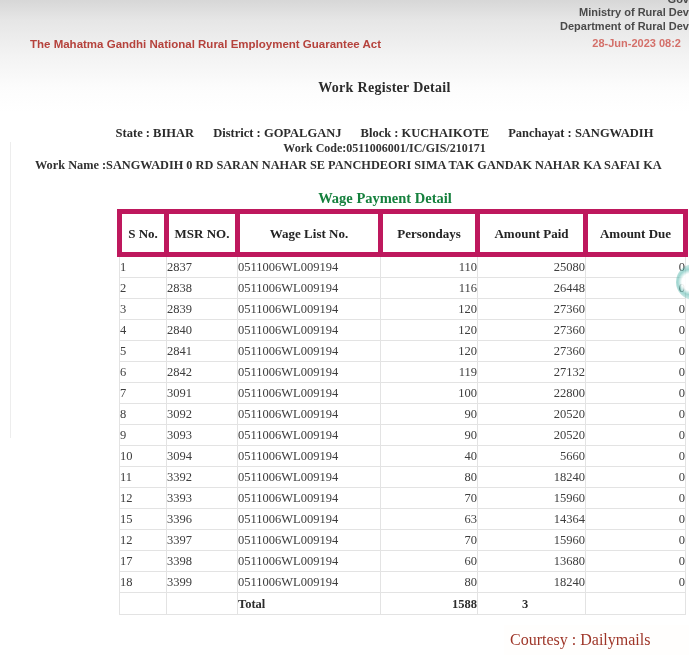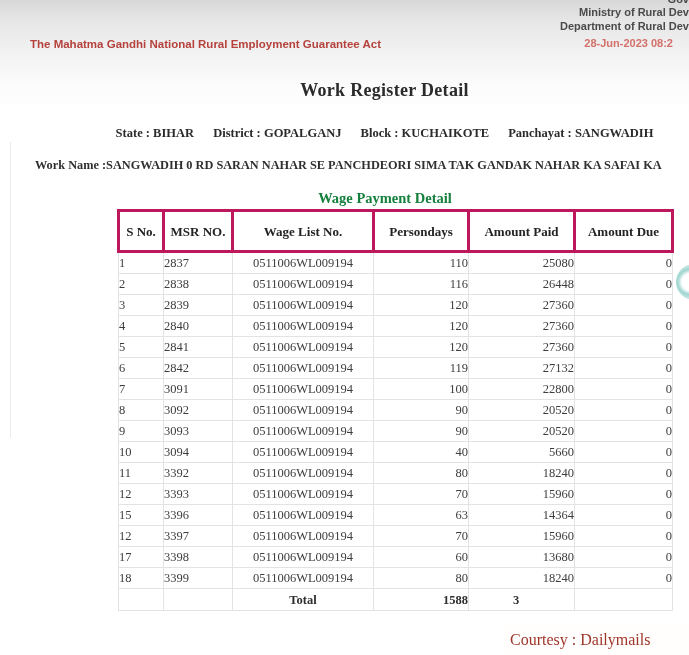--- a/index.html
+++ b/index.html
@@ -8,45 +8,45 @@
   .scan-top{position:absolute;top:0;left:0;right:0;height:112px;
     background:linear-gradient(180deg,#d7d7d7 0%,#e6e6e6 18%,#f3f3f3 50%,#fcfcfc 78%,#ffffff 100%);}
   .scan-edge{position:absolute;left:10px;top:142px;width:1px;height:296px;background:rgba(0,0,0,0.07);}
 
   
   .hdr-right{position:absolute;top:0;right:0;text-align:right;width:320px;
     font-family:"Liberation Sans",sans-serif;font-weight:bold;color:#4a4a4a;font-size:11px;line-height:13px;}
   .hdr-gov{position:absolute;top:-7px;right:0;}
   .hdr-ministry{position:absolute;top:6px;right:0;}
   .hdr-dept{position:absolute;top:20px;right:0;}
-  .hdr-date{position:absolute;top:37px;right:16px;color:#d4706a;font-weight:bold;font-size:11px;}
+  .hdr-date{position:absolute;top:37px;right:8px;color:#d4706a;font-weight:bold;font-size:11px;}
   .act-title{position:absolute;left:30px;top:37px;width:352px;
     font-family:"Liberation Sans",sans-serif;font-weight:bold;font-size:11.5px;line-height:14.5px;color:#b5423c;}
 
   
   .doc-center{position:absolute;left:80px;right:0;text-align:center;color:#2b2b2b;}
-  .doc-title{top:80px;font-size:18px;font-weight:bold;letter-spacing:.3px;}
+  .doc-title{top:80px;font-size:14px;font-weight:bold;letter-spacing:.3px;}
   .loc-line{top:126px;font-size:12.5px;font-weight:bold;}
   .loc-pair{margin:0 8px;white-space:nowrap;}
   .work-code{top:141px;font-size:12px;font-weight:600;color:#333;}
   .work-name{position:absolute;left:35px;top:158px;width:720px;font-size:12.3px;font-weight:600;
     color:#303030;white-space:nowrap;}
 
   
   .wage-title{position:absolute;left:117px;width:536px;top:190px;text-align:center;
     font-size:14.5px;font-weight:bold;color:#15803d;}
   table.wage{position:absolute;left:117px;top:209px;width:536px;border-collapse:collapse;
     table-layout:fixed;font-size:12.5px;color:#3d3d3d;}
-  table.wage th{border:3px solid #be185d;font-size:13px;font-weight:bold;color:#242424;
+  table.wage th{border:5px solid #be185d;font-size:13px;font-weight:bold;color:#242424;
     text-align:center;vertical-align:middle;height:38px;line-height:15px;padding:0;background:rgba(255,255,255,.6);}
   table.wage td{border:1px solid #e3e3e3;height:20px;padding:0;line-height:20px;overflow:hidden;white-space:nowrap;}
   .c0{width:42px;} .c1{width:66px;} .c2{width:138px;} .c3{width:92px;} .c4{width:103px;} .c5{width:95px;}
   td.c0{text-align:left;padding-left:6px;}
   td.c1{text-align:left;padding-left:12px;}
-  td.c2{text-align:center;padding-left:14px;}
+  td.c2{text-align:left;padding-left:14px;}
   td.c3{text-align:right;padding-right:5px;}
   td.c4{text-align:right;padding-right:26px;}
   td.c5{text-align:right;padding-right:5px;}
   tr.total-row td{font-weight:bold;color:#2d2d2d;height:21px;}
   tr.total-row td.c2{font-weight:bold;}
   tr.total-row td.c4{text-align:left;padding-left:44px;font-weight:bold;}
 
   
   .watermark{position:absolute;left:504px;top:625px;width:185px;height:30px;background:#fffefd;
     display:flex;align-items:center;justify-content:flex-start;padding-left:6px;box-sizing:border-box;
@@ -74,20 +74,21 @@
 
   <div class="doc-center doc-title">Work Register Detail</div>
 
   <div class="doc-center loc-line">
     <span class="loc-pair"><span>State</span> : <span>BIHAR</span></span>
     <span class="loc-pair"><span>District</span> : <span>GOPALGANJ</span></span>
     <span class="loc-pair"><span>Block</span> : <span>KUCHAIKOTE</span></span>
     <span class="loc-pair"><span>Panchayat</span> : <span>SANGWADIH</span></span>
   </div>
 
+  <div class="doc-center work-code">Work Code:0511006001/IC/GIS/210171</div>
   <div class="work-name">Work Name :SANGWADIH 0 RD SARAN NAHAR SE PANCHDEORI SIMA TAK GANDAK NAHAR KA SAFAI KA</div>
 
   <div class="wage-title">Wage Payment Detail</div>
 
   <table class="wage">
     <thead>
       <tr>
         <th class="c0">S No.</th>
         <th class="c1">MSR NO.</th>
         <th class="c2">Wage List No.</th>

